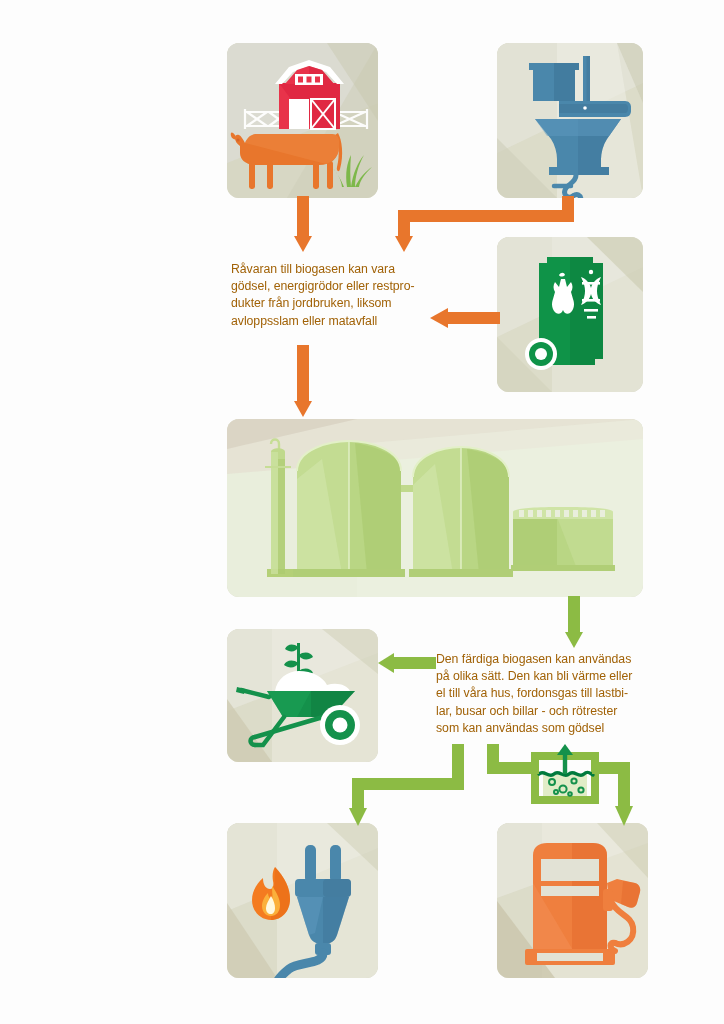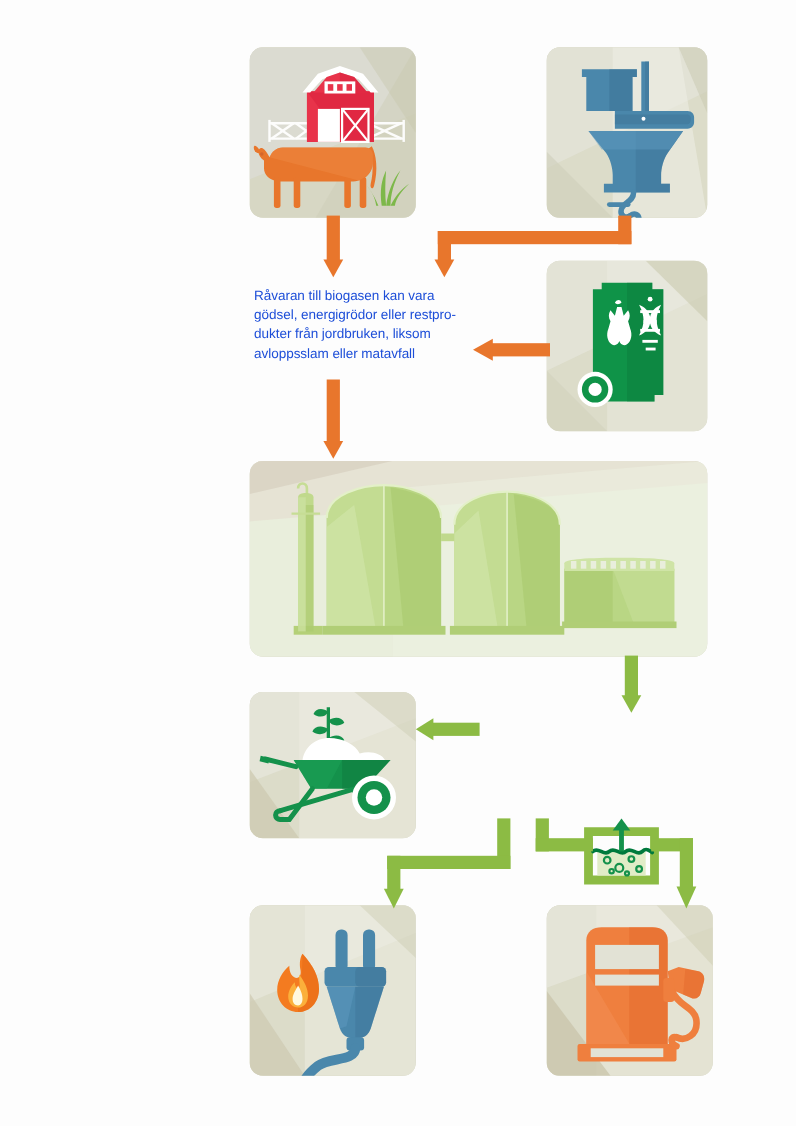--- a/index.html
+++ b/index.html
@@ -8,21 +8,21 @@
     font-family:"Liberation Sans", sans-serif;
     background:#fdfdfd;
   }
   .stage{position:absolute;left:0;top:0;width:724px;height:1024px;}
   .tile{
     position:absolute;border-radius:12px;overflow:hidden;
     background:#d7d7c4;
   }
   .tile .facet{position:absolute;left:0;top:0;width:100%;height:100%;}
   .txt{
-    position:absolute;color:#1d4ed8;font-size:12.3px;line-height:17.2px;
+    position:absolute;color:#a16207;font-size:12.3px;line-height:17.2px;
     letter-spacing:-0.05px;white-space:pre-line;
   }
   .conn{position:absolute;}
   svg{display:block;overflow:visible;}
 </style>
 </head>
 <body>
 
 <div class="stage">
 
@@ -378,14 +378,19 @@
       <rect x="26" y="0" width="12" height="46" fill="#8cbb44"></rect>
       <path d="M23 44 L41 44 L32 64 Z" fill="#8cbb44"></path>
     </svg>
   </div>
 
   <div class="txt" style="left:231px;top:261px;width:210px;">Råvaran till biogasen kan vara
 gödsel, energigrödor eller restpro-
 dukter från jordbruken, liksom
 avloppsslam eller matavfall</div>
 
+  <div class="txt" style="left:436px;top:651px;width:222px;">Den färdiga biogasen kan användas
+på olika sätt. Den kan bli värme eller
+el till våra hus, fordonsgas till lastbi-
+lar, busar och billar - och rötrester
+som kan användas som gödsel</div>
 
 </div>
 
 </body></html>

